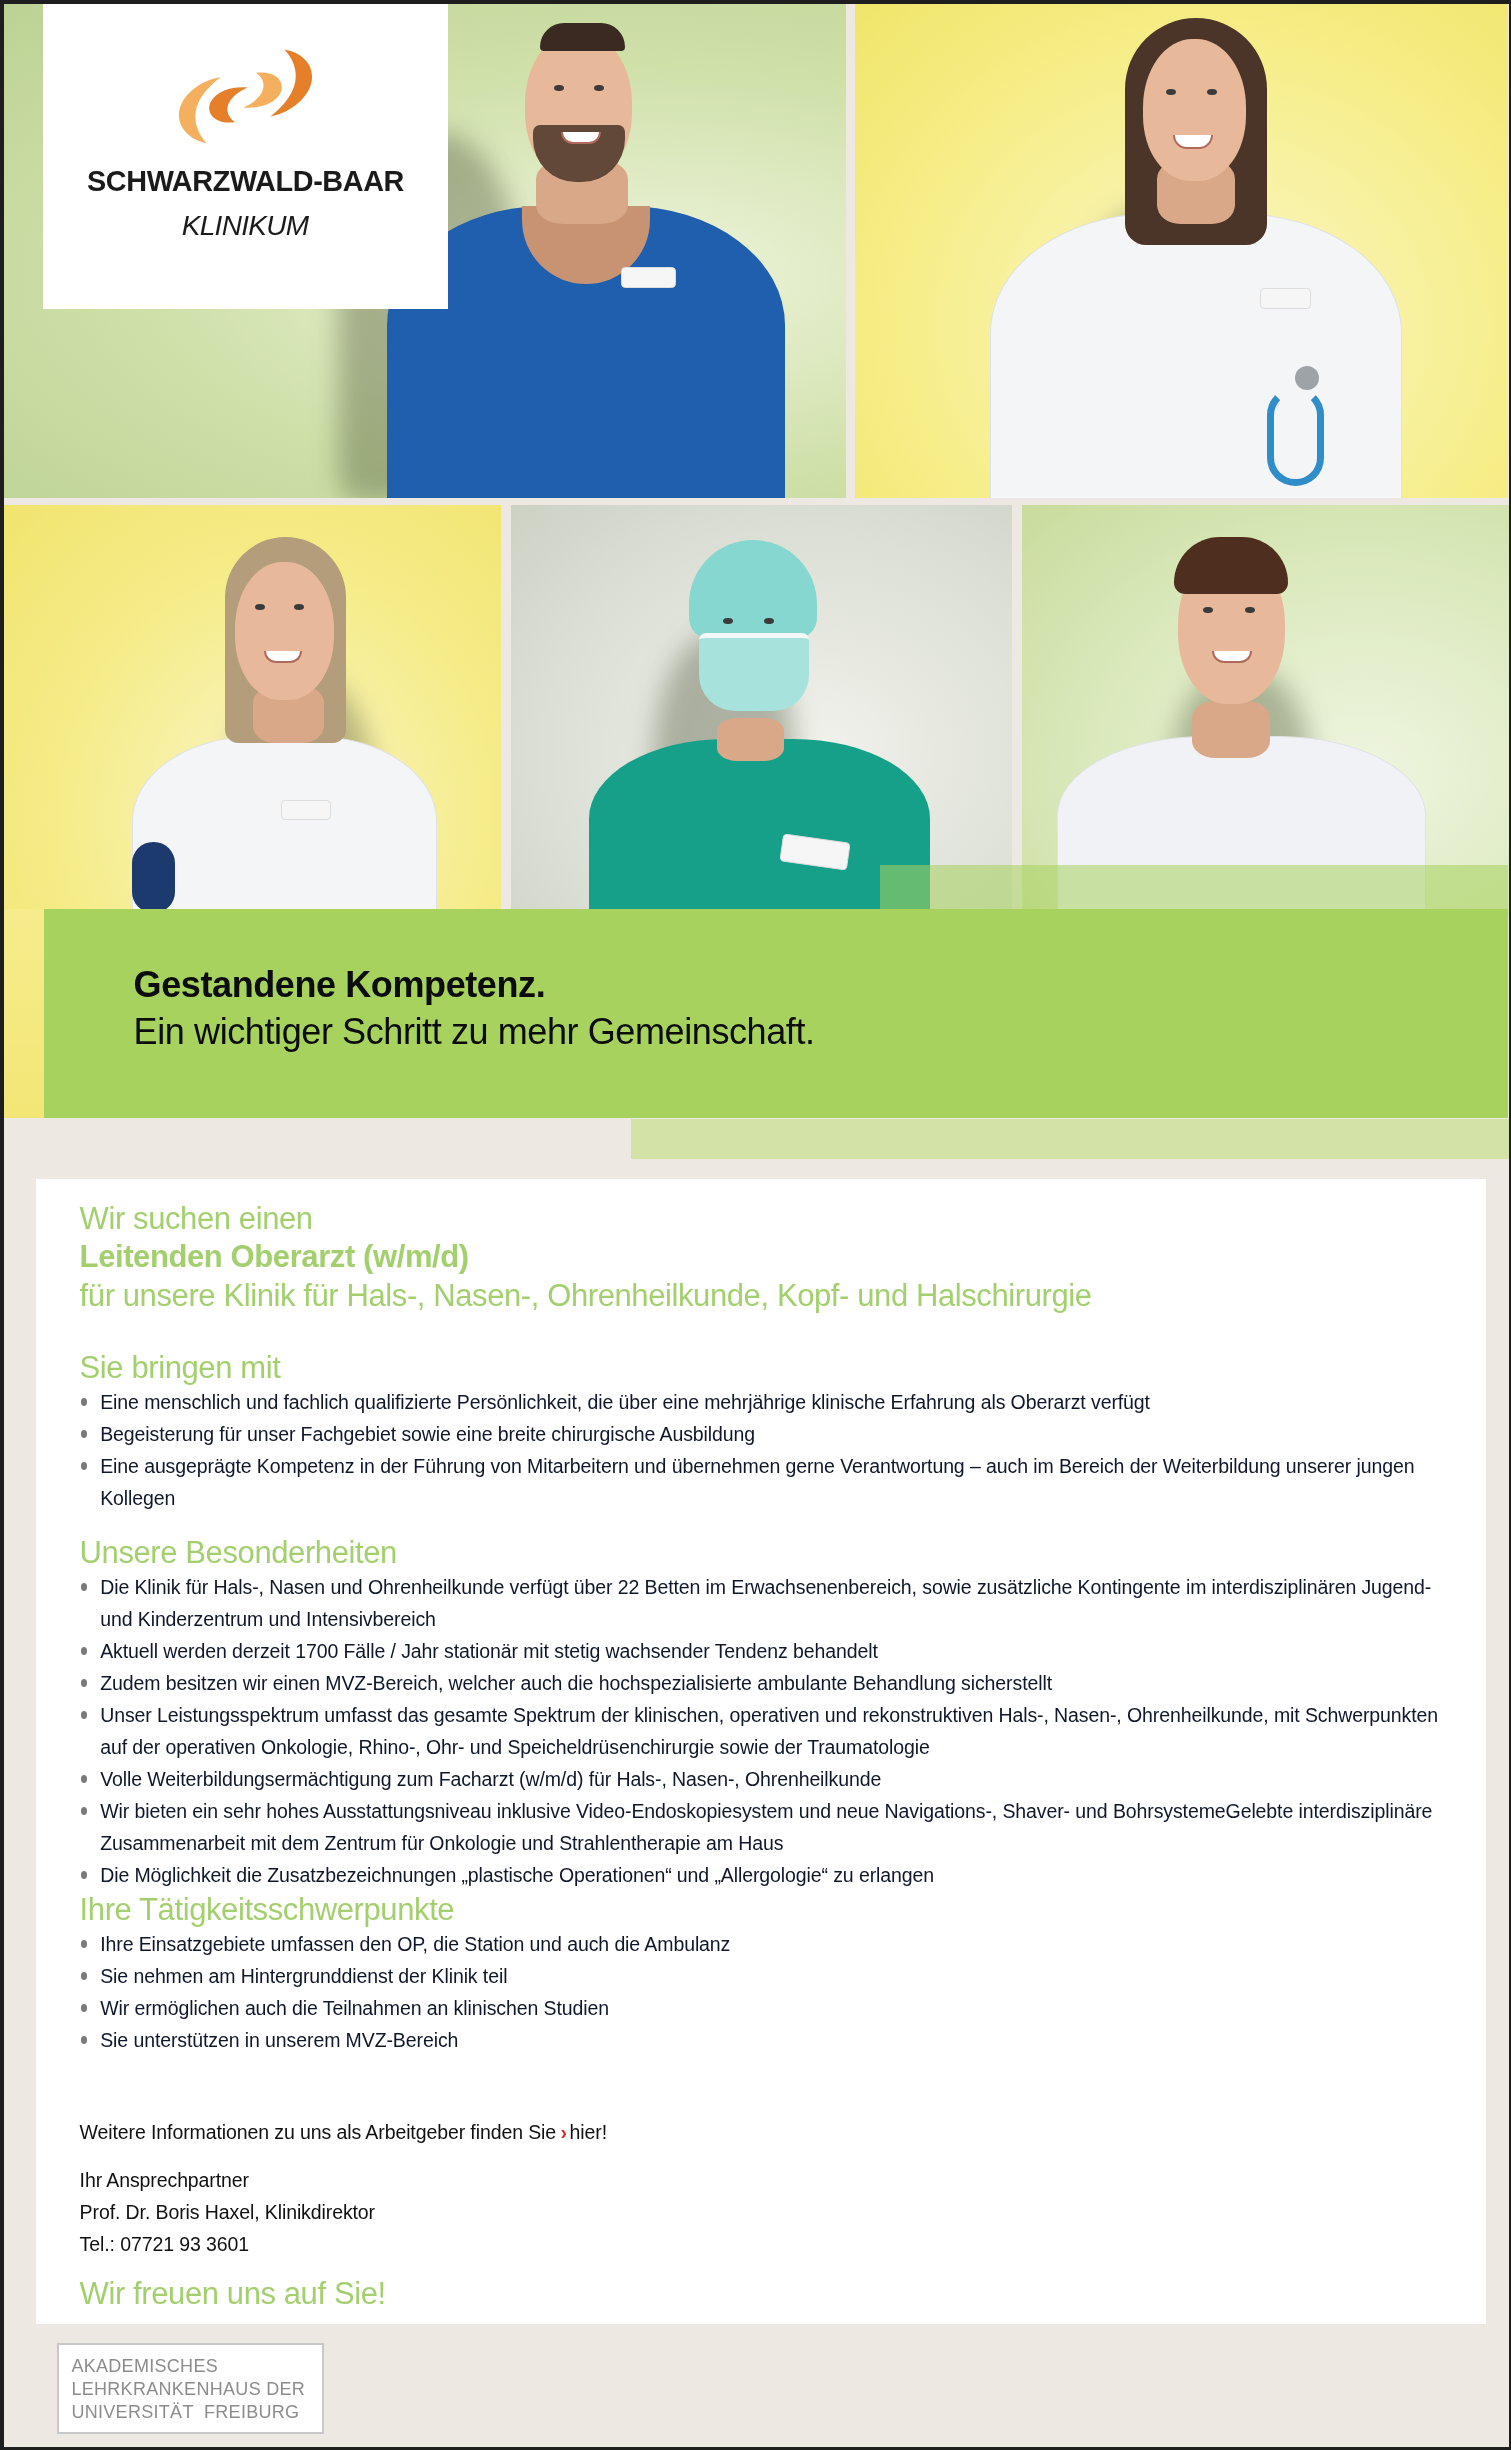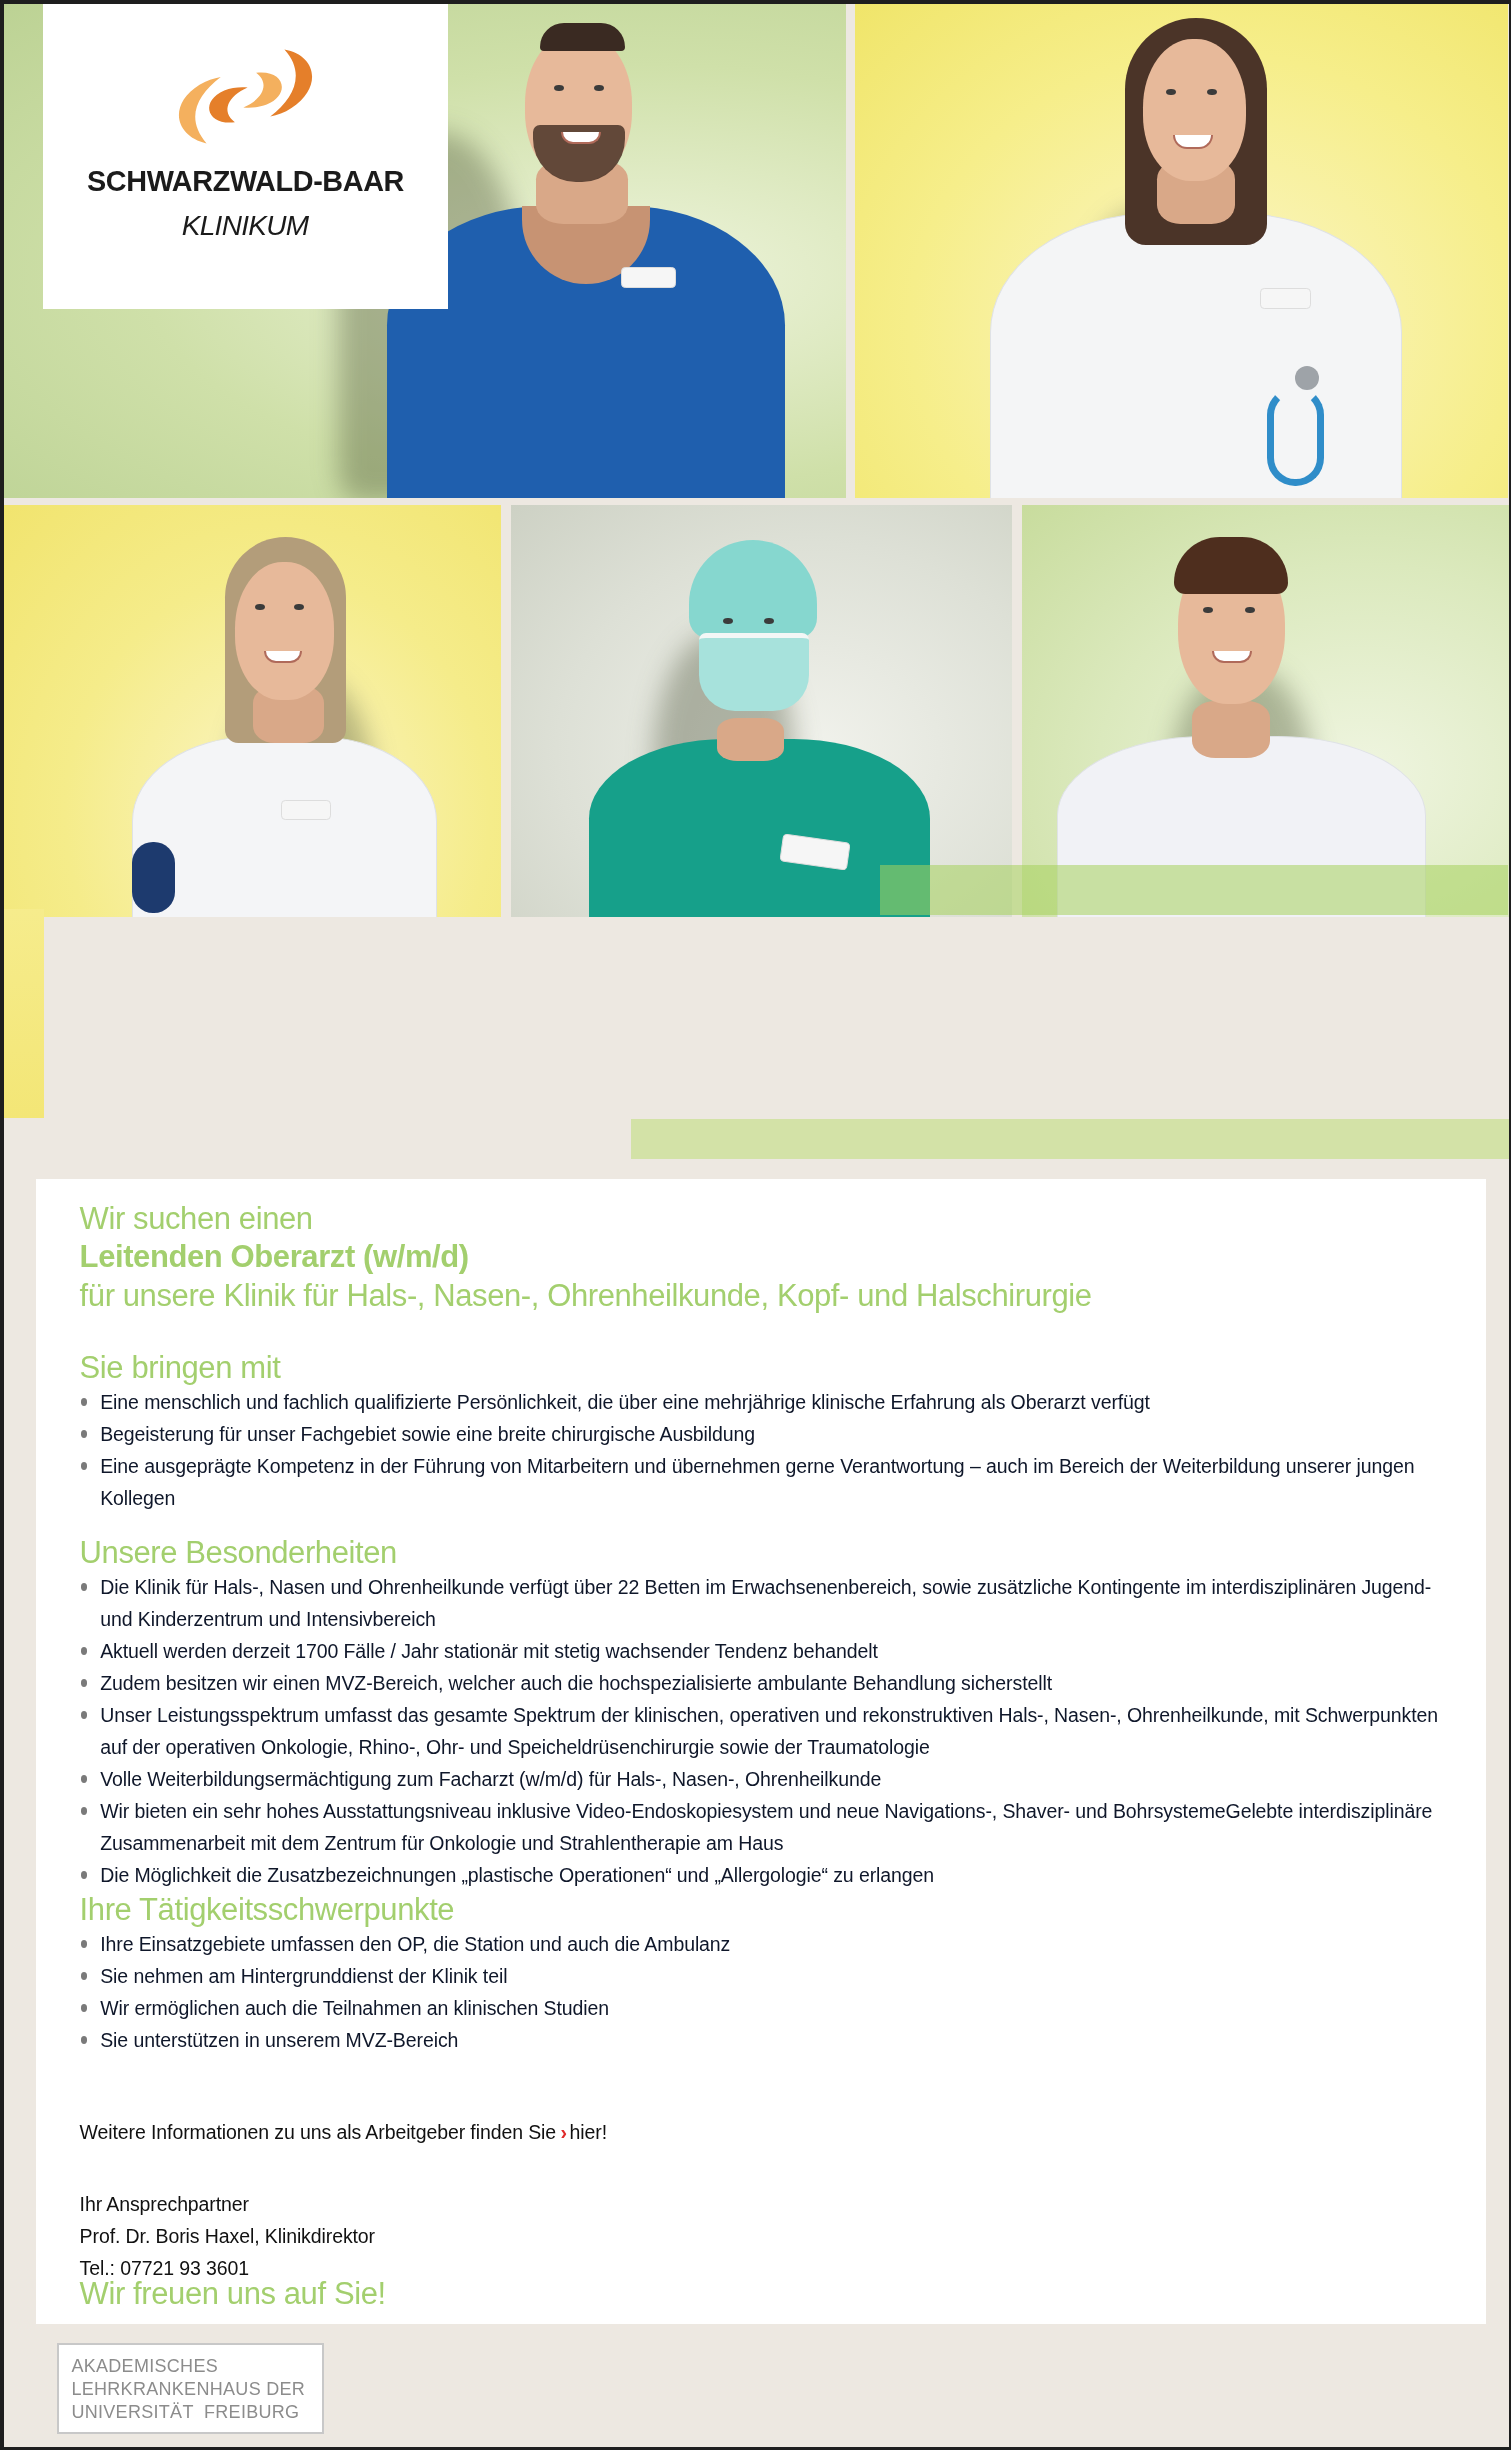--- a/index.html
+++ b/index.html
@@ -104,21 +104,21 @@
     width: 6.4px; height: 7.8px; border-radius: 50%; background: #7a7a7a;
   }
   #sec1 { top: 170px; }
   #sec2 { top: 355px; }
   #sec3 { top: 712px; }
 
   .more { position: absolute; left: 44px; top: 942px; font-size: 19.5px; color: #111; letter-spacing: -0.1px; }
   .more .chev { color: #e02b2b; font-weight: bold; padding: 0 2.8px 0 4.3px; }
   .more .link { font-weight: normal; color: #111; text-decoration: none; }
 
-  .contact { position: absolute; left: 44px; top: 985px; margin-top: 24px; }
+  .contact { position: absolute; left: 44px; top: 985px; }
   .contact div { font-size: 19.5px; line-height: 32px; color: #111; letter-spacing: -0.1px; }
 
   .closing { position: absolute; left: 44px; top: 1097px; font-size: 31px; color: #a3cf6e; letter-spacing: -0.4px; }
 
   
   .uni-badge {
     position: absolute; left: 53px; top: 2339px; width: 267px; height: 91px;
     background: #ffffff; border: 2.1px solid #c8c8c8; padding: 10px 12.8px;
   }
   .uni-badge div {
@@ -216,20 +216,24 @@
       <div class="head" style="left:128px;top:28px;width:107px;height:153px;"></div>
       <div class="hair" style="left:124px;top:14px;width:114px;height:57px;background:#4e2e1e;border-radius:57px 57px 14px 14px;"></div>
       <div class="smile" style="left:162px;top:128px;width:40px;height:12.8px;"></div>
       <div class="eye" style="left:153px;top:84px;"></div>
       <div class="eye" style="left:195px;top:84px;"></div>
     </div>
   </div>
 
   <div class="overlay-strip"></div>
   <div class="band-left-edge"></div>
+  <div class="band">
+    <h1>Gestandene Kompetenz.</h1>
+    <h2>Ein wichtiger Schritt zu mehr Gemeinschaft.</h2>
+  </div>
   <div class="band-light"></div>
 
   <div class="card">
     <div class="intro">
       <div class="l1">Wir suchen einen</div>
       <div class="l2">Leitenden Oberarzt (w/m/d)</div>
       <div class="l3">für unsere Klinik für Hals-, Nasen-, Ohrenheilkunde, Kopf- und Halschirurgie</div>
     </div>
 
     <div class="section" id="sec1">

